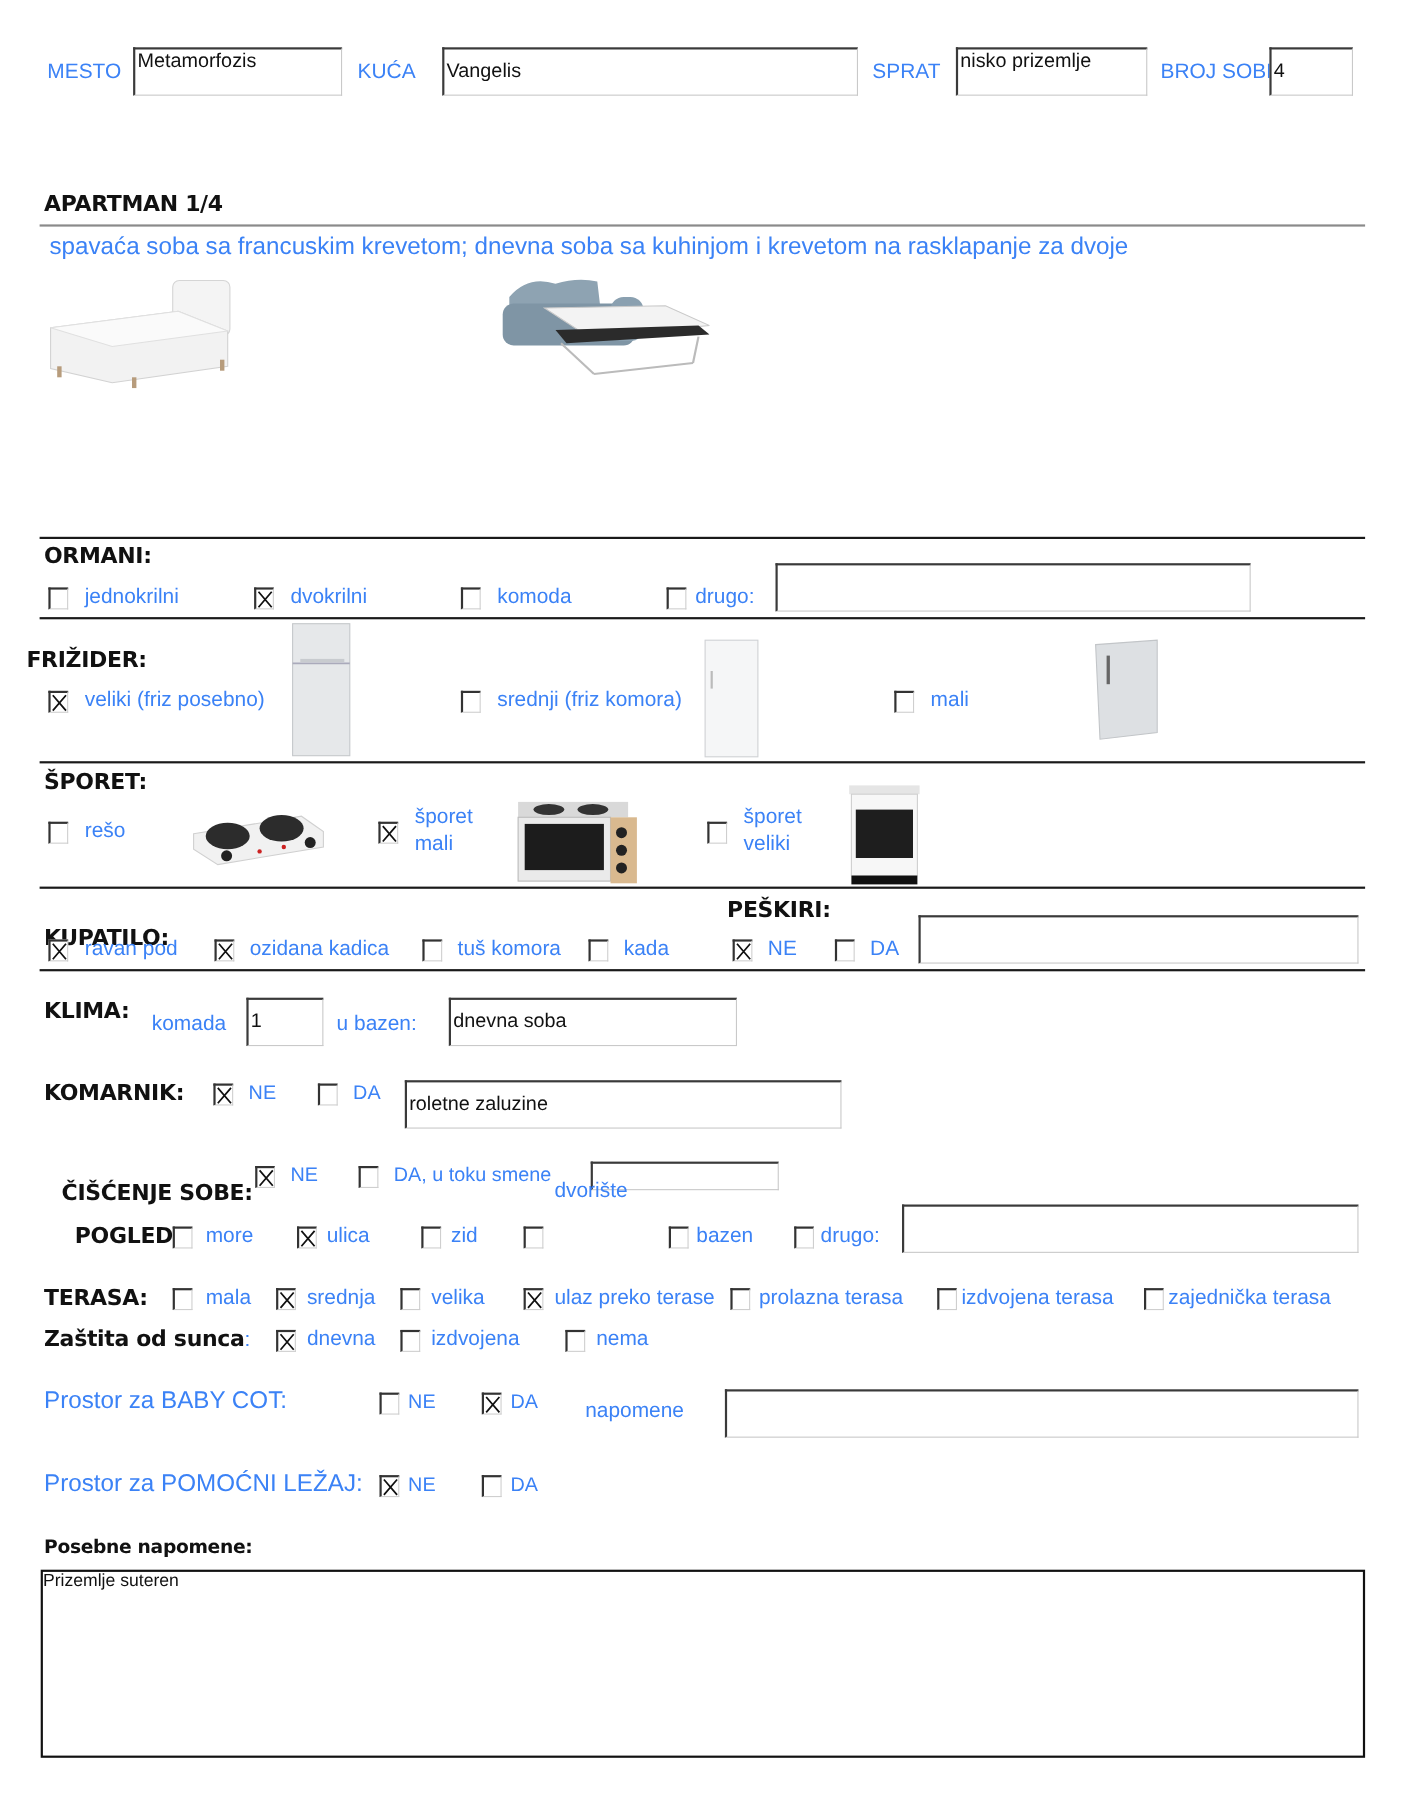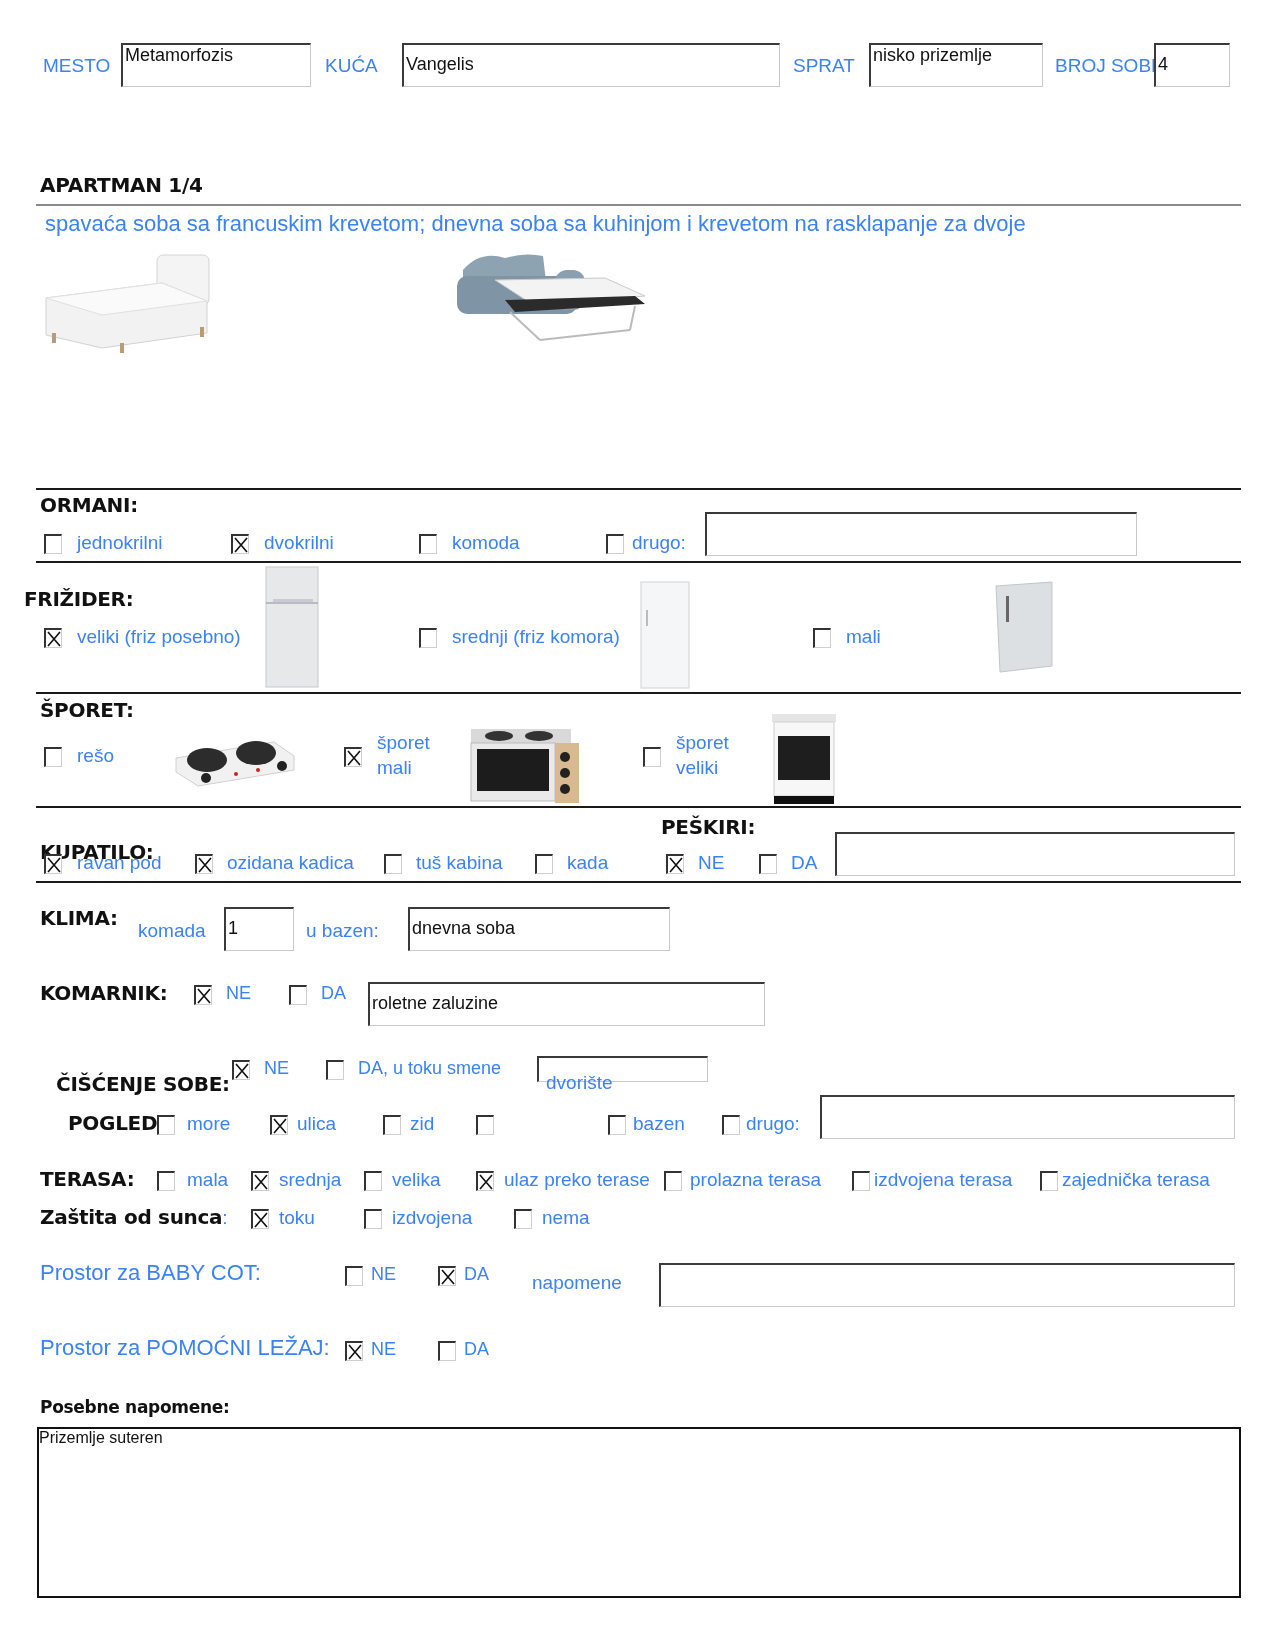--- a/index.html
+++ b/index.html
@@ -171,21 +171,21 @@
     </svg>
 </div>
 <div class="abs lbl" style="left:77px;top:852px;">ravan pod</div>
 <div class="abs cb" style="left:195px;top:854px;">
   <svg viewBox="0 0 16 18">
       <path d="M2,2 L14,16 M14,2 L2,16" stroke="#111" stroke-width="1.6"></path>
     </svg>
 </div>
 <div class="abs lbl" style="left:227px;top:852px;">ozidana kadica</div>
 <div class="abs cb" style="left:384px;top:854px;"></div>
-<div class="abs lbl" style="left:416px;top:852px;">tuš kabina</div>
+<div class="abs lbl" style="left:416px;top:852px;">tuš komora</div>
 <div class="abs cb" style="left:535px;top:854px;"></div>
 <div class="abs lbl" style="left:567px;top:852px;">kada</div>
 
 <div class="abs cb" style="left:666px;top:854px;">
   <svg viewBox="0 0 16 18">
       <path d="M2,2 L14,16 M14,2 L2,16" stroke="#111" stroke-width="1.6"></path>
     </svg>
 </div>
 <div class="abs lbl" style="left:698px;top:852px;">NE</div>
 <div class="abs cb" style="left:759px;top:854px;"></div>
@@ -229,21 +229,21 @@
 <div class="abs lbl" style="left:187px;top:1113px;">more</div>
 <div class="abs cb" style="left:270px;top:1115px;">
   <svg viewBox="0 0 16 18">
       <path d="M2,2 L14,16 M14,2 L2,16" stroke="#111" stroke-width="1.6"></path>
     </svg>
 </div>
 <div class="abs lbl" style="left:297px;top:1113px;">ulica</div>
 <div class="abs cb" style="left:383px;top:1115px;"></div>
 <div class="abs lbl" style="left:410px;top:1113px;">zid</div>
 <div class="abs cb" style="left:476px;top:1115px;"></div>
-<div class="abs lbl" style="left:504px;top:1072px;margin-left:42px;">dvorište</div>
+<div class="abs lbl" style="left:504px;top:1072px;">dvorište</div>
 <div class="abs cb" style="left:608px;top:1115px;"></div>
 <div class="abs lbl" style="left:633px;top:1113px;">bazen</div>
 <div class="abs cb" style="left:722px;top:1115px;"></div>
 <div class="abs lbl" style="left:746px;top:1113px;">drugo:</div>
 <div class="abs field" style="left:820px;top:1095px;width:415px;height:44px;"></div>
 
 <div class="abs hdr" style="left:40px;top:1167px;">TERASA:</div>
 <div class="abs cb" style="left:157px;top:1171px;"></div>
 <div class="abs lbl" style="left:187px;top:1169px;">mala</div>
 <div class="abs cb" style="left:251px;top:1171px;">
@@ -268,21 +268,21 @@
 <div class="abs lbl" style="left:1062px;top:1169px;">zajednička terasa</div>
 
 <div class="abs" style="left:40px;top:1205px;white-space:nowrap;">
   <span class="hdr">Zaštita od sunca</span><span class="lbl">:</span>
 </div>
 <div class="abs cb" style="left:251px;top:1209px;">
   <svg viewBox="0 0 16 18">
       <path d="M2,2 L14,16 M14,2 L2,16" stroke="#111" stroke-width="1.6"></path>
     </svg>
 </div>
-<div class="abs lbl" style="left:279px;top:1207px;">toku</div>
+<div class="abs lbl" style="left:279px;top:1207px;">dnevna</div>
 <div class="abs cb" style="left:364px;top:1209px;"></div>
 <div class="abs lbl" style="left:392px;top:1207px;">izdvojena</div>
 <div class="abs cb" style="left:514px;top:1209px;"></div>
 <div class="abs lbl" style="left:542px;top:1207px;">nema</div>
 
 <div class="abs lbl" style="left:40px;top:1260px;font-size:22px;">Prostor za BABY COT:</div>
 <div class="abs cb" style="left:345px;top:1266px;"></div>
 <div class="abs lbl lbl-sm" style="left:371px;top:1264px;">NE</div>
 <div class="abs cb" style="left:438px;top:1266px;">
   <svg viewBox="0 0 16 18">

